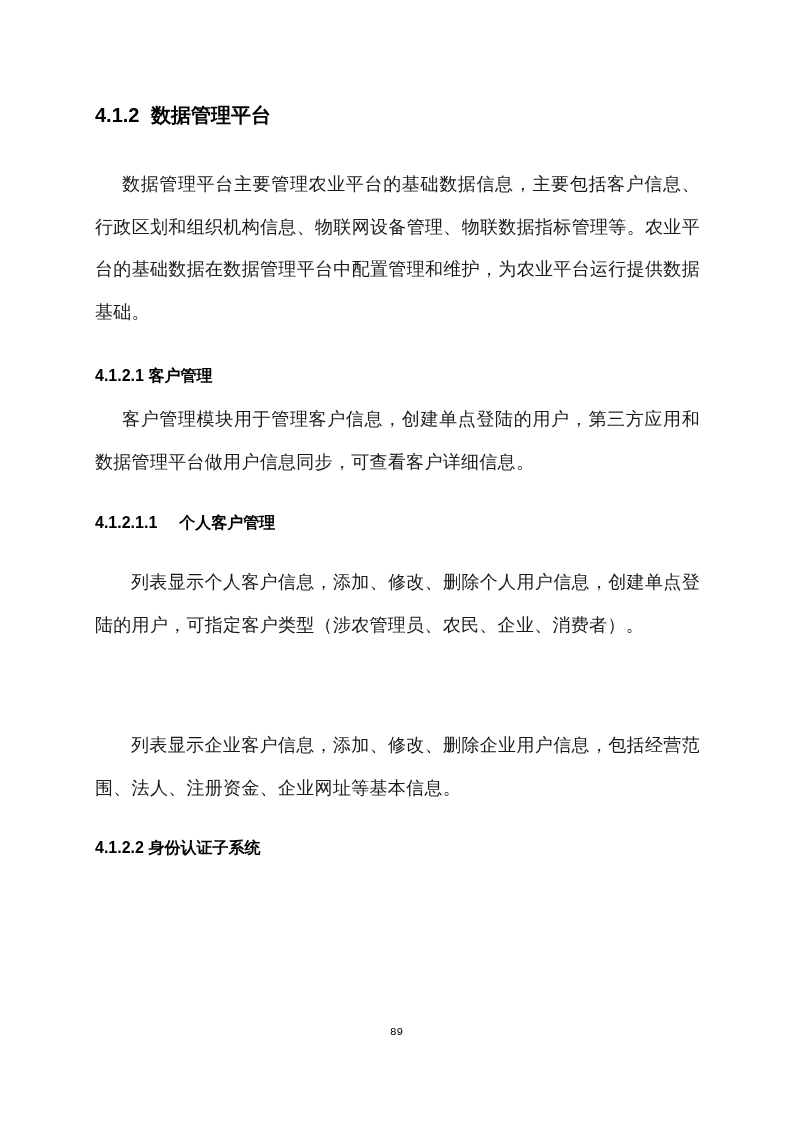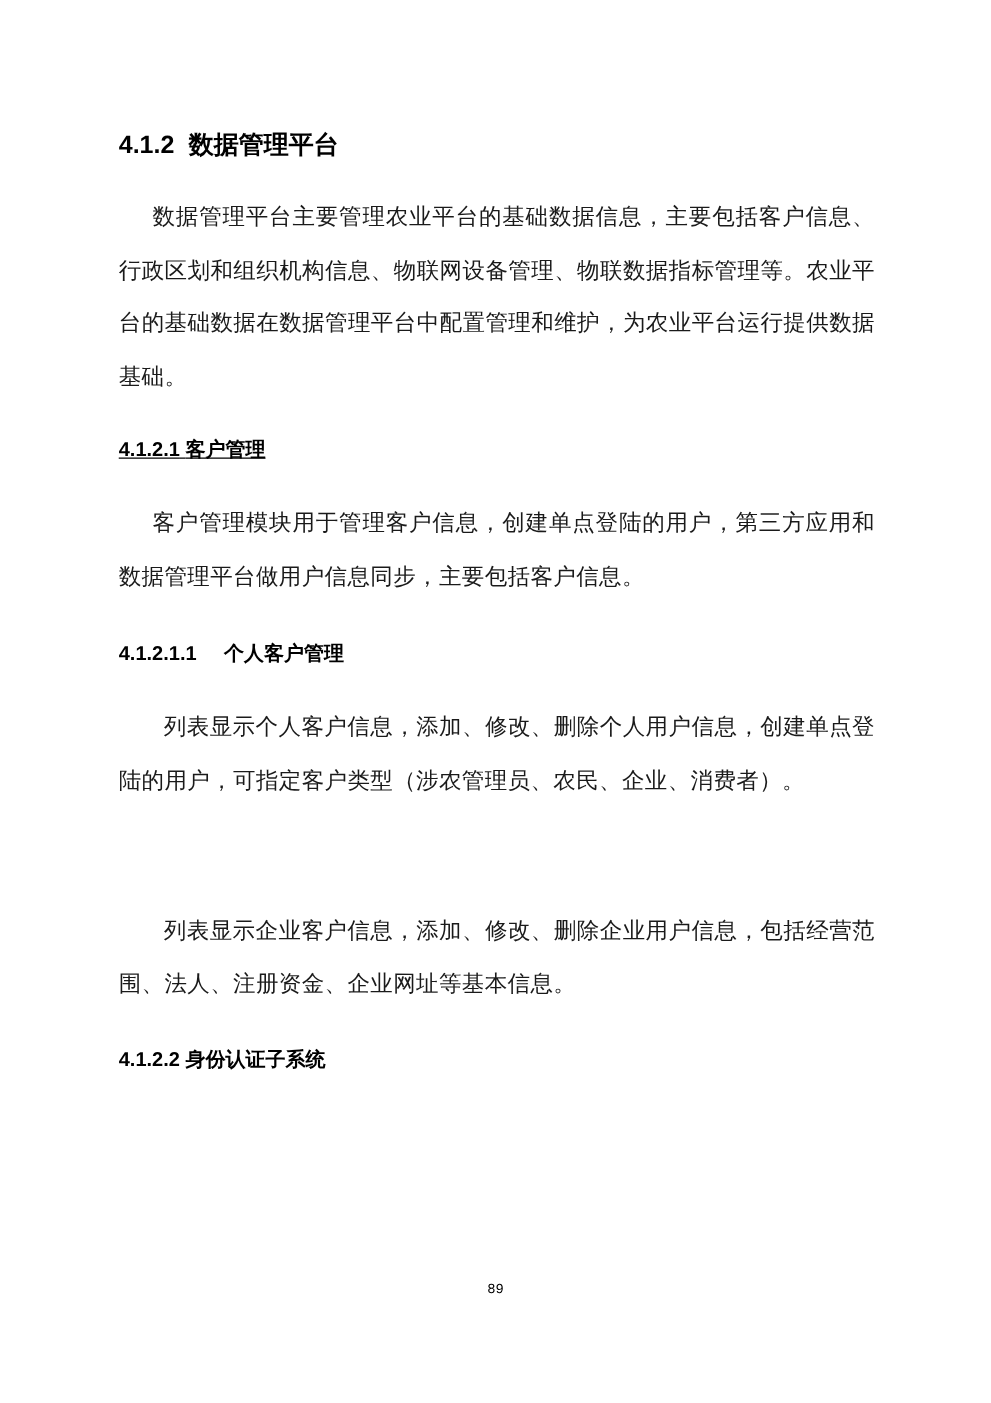--- a/index.html
+++ b/index.html
@@ -20,28 +20,28 @@
 </head>
 <body>
 
 <div class="page">
 
   <div class="h h3" style="top:102px;">
     <span class="num">4.1.2</span>
     <span>数据管理平台</span>
   </div>
 
-  <div class="p" style="top:153px;">数据管理平台主要管理农业平台的基础数据信息，主要包括客户信息、行政区划和组织机构信息、物联网设备管理、物联数据指标管理等。农业平台的基础数据在数据管理平台中配置管理和维护，为农业平台运行提供数据基础。</div>
+  <div class="p" style="top:163px;">数据管理平台主要管理农业平台的基础数据信息，主要包括客户信息、行政区划和组织机构信息、物联网设备管理、物联数据指标管理等。农业平台的基础数据在数据管理平台中配置管理和维护，为农业平台运行提供数据基础。</div>
 
-  <div class="h h4" style="top:350px;text-decoration:underline;">
+  <div class="h h4" style="top:366px;">
     <span>4.1.2.1</span>
     <span>客户管理</span>
   </div>
 
-  <div class="p" style="top:398px;">客户管理模块用于管理客户信息，创建单点登陆的用户，第三方应用和数据管理平台做用户信息同步，主要包括客户信息。</div>
+  <div class="p" style="top:398px;">客户管理模块用于管理客户信息，创建单点登陆的用户，第三方应用和数据管理平台做用户信息同步，可查看客户详细信息。</div>
 
   <div class="h h4" style="top:513px;">
     <span>4.1.2.1.1</span><span class="gap"></span><span>个人客户管理</span>
   </div>
 
   <div class="p ind2" style="top:561px;">列表显示个人客户信息，添加、修改、删除个人用户信息，创建单点登陆的用户，可指定客户类型（涉农管理员、农民、企业、消费者）。</div>
 
 
   <div class="p ind2" style="top:724px;">列表显示企业客户信息，添加、修改、删除企业用户信息，包括经营范围、法人、注册资金、企业网址等基本信息。</div>
 

